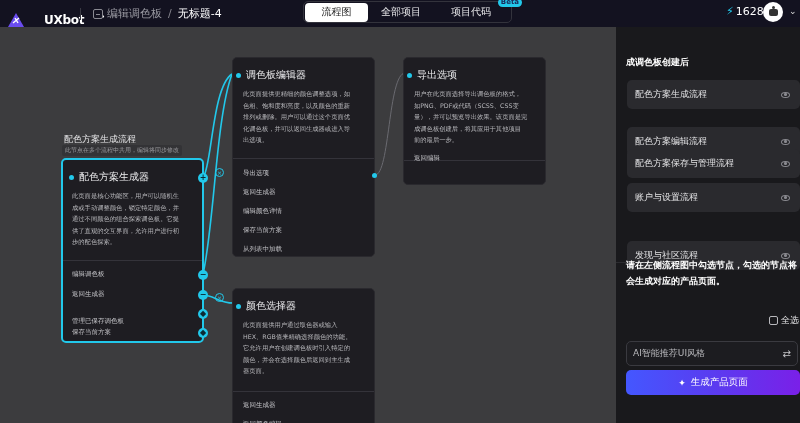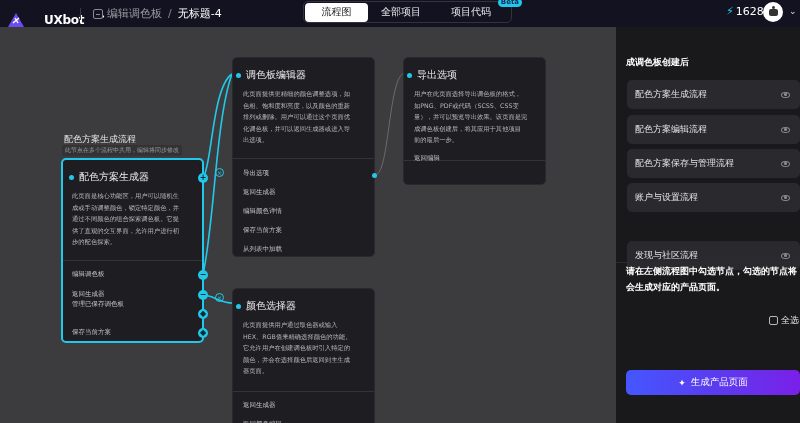--- a/index.html
+++ b/index.html
@@ -50,21 +50,21 @@
 
   .cursor { position: absolute; left: 391px; top: 224px; width: 0; height: 0; }
 
   .panel { position: absolute; left: 616px; top: 27px; width: 184px; height: 396px; background: #19191c; }
   .panel-intro { position: absolute; left: 10px; top: 2px; font-size: 9px; color: #c8c8cc; white-space: nowrap; }
   .panel-heading { position: absolute; left: 10px; top: 29px; font-size: 9px; color: #fff; font-weight: bold; }
   .flow-item { position: absolute; left: 11px; width: 173px; height: 29px; background: #2a2a2e; border-radius: 5px; display: flex; align-items: center; justify-content: space-between; padding: 0 10px 0 8px; font-size: 9px; color: #e2e2e4; cursor: pointer; }
   .eye { width: 9px; height: 6px; border: 1.3px solid #8a8a90; border-radius: 50%; position: relative; }
   .eye::after { content: ""; position: absolute; left: 2px; top: 0.5px; width: 2.5px; height: 2.5px; border-radius: 50%; background: #8a8a90; }
   .panel-sep { position: absolute; left: 0; top: 235px; width: 184px; height: 1px; background: #2c2c30; }
-  .panel-note { position: absolute; left: 10px; top: 236px; width: 174px; font-size: 9px; line-height: 16px; color: #fff; font-weight: bold; }
+  .panel-note { position: absolute; left: 10px; top: 230px; width: 174px; font-size: 9px; line-height: 16px; color: #fff; font-weight: bold; }
   .select-all { position: absolute; left: 153px; top: 287px; display: flex; align-items: center; gap: 3px; font-size: 9px; color: #e4e4e6; cursor: pointer; }
   .checkbox { width: 9px; height: 9px; border: 1px solid #b8b8bc; border-radius: 2px; }
   .style-input { position: absolute; left: 10px; top: 314px; width: 172px; height: 25px; border: 1px solid #3a3a40; border-radius: 5px; display: flex; align-items: center; justify-content: space-between; padding: 0 6px; font-size: 9px; color: #b8b8bc; background: #1c1c20; }
   .swap { font-size: 10px; color: #c4c4c8; }
   .gen-btn { position: absolute; left: 10px; top: 343px; width: 174px; height: 25px; border-radius: 5px; background: linear-gradient(90deg, #4457ff 0%, #5a3cf0 50%, #7a20e8 100%); display: flex; align-items: center; justify-content: center; gap: 5px; font-size: 9.5px; color: #fff; cursor: pointer; }
   .sparkle { font-size: 9px; color: #fff; }
 </style>
 </head>
 <body>
 
@@ -130,21 +130,21 @@
     <div class="node-desc" style="top:30px; left:9px;">
       <div>此页面是核心功能区，用户可以随机生</div>
       <div>成或手动调整颜色，锁定特定颜色，并</div>
       <div>通过不同颜色的组合探索调色板。它提</div>
       <div>供了直观的交互界面，允许用户进行初</div>
       <div>步的配色探索。</div>
     </div>
     <div class="node-sep" style="top:100px;"></div>
     <div class="node-action" style="top:110px; left:9px;">编辑调色板</div>
     <div class="node-action" style="top:130px; left:9px;">返回生成器</div>
-    <div class="node-action" style="top:140px; left:9px;">管理已保存调色板</div>
+    <div class="node-action" style="top:157px; left:9px;">管理已保存调色板</div>
     <div class="node-action" style="top:168px; left:9px;">保存当前方案</div>
   </div>
   <div class="port" style="left:198px; top:146px;">+</div>
   <div class="port-x" style="left:215px; top:141px;">×</div>
   <div class="port" style="left:198px; top:243px;">−</div>
   <div class="port" style="left:198px; top:263px;">−</div>
   <div class="port-x" style="left:215px; top:266px;">×</div>
   <div class="port" style="left:198px; top:282px;">◆</div>
   <div class="port" style="left:198px; top:301px;">◆</div>
 
@@ -207,21 +207,21 @@
   </svg>
 </div>
 
 <div class="panel">
   <div class="panel-heading">成调色板创建后</div>
 
   <div class="flow-item" style="top:53px;">
     <span>配色方案生成流程</span>
     <span class="eye"></span>
   </div>
-  <div class="flow-item" style="top:88px;gap:12px;">
+  <div class="flow-item" style="top:100px;gap:12px;">
     <span>配色方案编辑流程</span>
     <span class="eye"></span>
   </div>
   <div class="flow-item" style="top:122px;">
     <span>配色方案保存与管理流程</span>
     <span class="eye"></span>
   </div>
   <div class="flow-item" style="top:156px;">
     <span>账户与设置流程</span>
     <span class="eye"></span>
@@ -232,18 +232,22 @@
   </div>
 
   <div class="panel-sep"></div>
   <div class="panel-note">请在左侧流程图中勾选节点，勾选的节点将会生成对应的产品页面。</div>
 
   <div class="select-all">
     <span class="checkbox"></span>
     <span>全选</span>
   </div>
 
+  <div class="style-input">
+    <span>AI智能推荐UI风格</span>
+    <span class="swap">⇄</span>
+  </div>
 
   <div class="gen-btn">
     <span class="sparkle">✦</span>
     <span>生成产品页面</span>
   </div>
 </div>
 
 </body></html>

